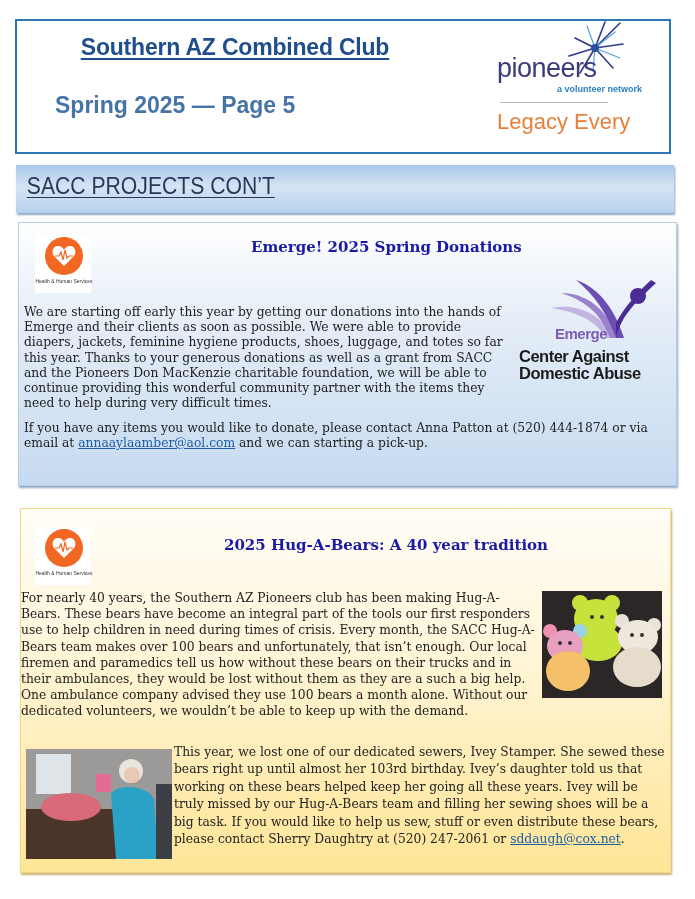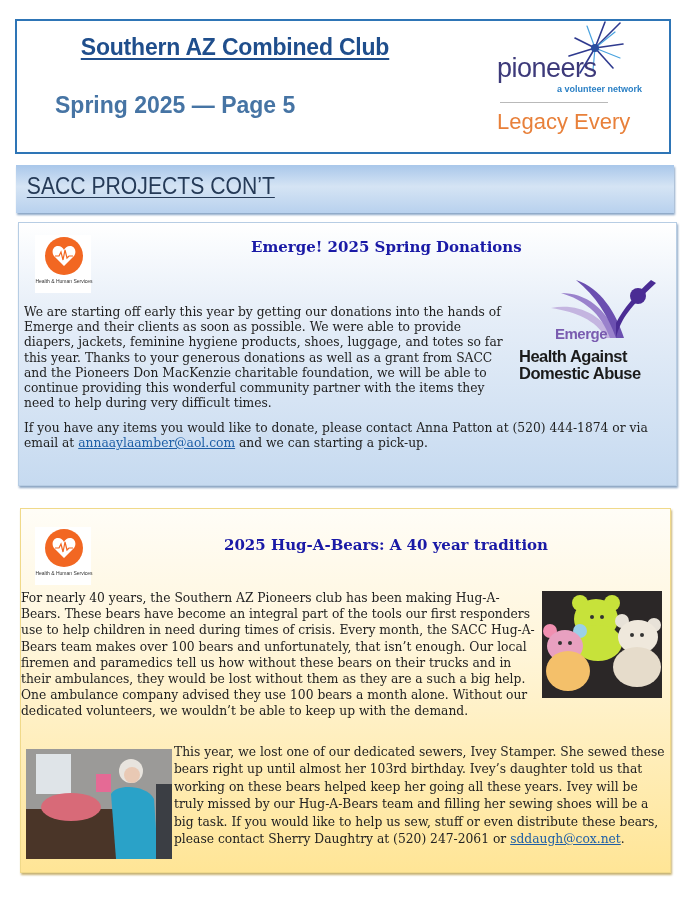--- a/index.html
+++ b/index.html
@@ -161,21 +161,21 @@
   <div class="emerge-logo">
     <svg style="position:absolute; left:30px; top:0;" width="115" height="60" viewBox="0 0 115 60">
       <path d="M5 30 C30 25 55 35 68 60 L60 60 C50 42 30 34 5 30 Z" fill="#c4b5e0"></path>
       <path d="M15 15 C40 15 60 30 72 60 L64 60 C55 35 38 22 15 15 Z" fill="#9a82cc"></path>
       <path d="M30 2 C55 10 70 35 78 60 L70 60 C62 38 50 18 30 2 Z" fill="#6b4fb0"></path>
       <path d="M70 60 C75 40 85 28 110 5 L105 2 C88 18 78 30 70 45 Z" fill="#4a2c94"></path>
       <circle cx="92" cy="18" r="8" fill="#4a2c94"></circle>
     </svg>
     <div class="emerge-word">Emerge</div>
     <div class="emerge-sub">
-      <div>Health Against</div>
+      <div>Center Against</div>
       <div>Domestic Abuse</div>
     </div>
   </div>
 
   <div class="body-text" style="left:5px; top:198px; width:645px;">
     <span>If you have any items you would like to donate, please contact Anna Patton at (520) 444-1874 or via email at </span><a href="#">annaaylaamber@aol.com</a><span> and we can starting a pick-up.</span>
   </div>
 </div>
 
 <div class="card card-bears">

